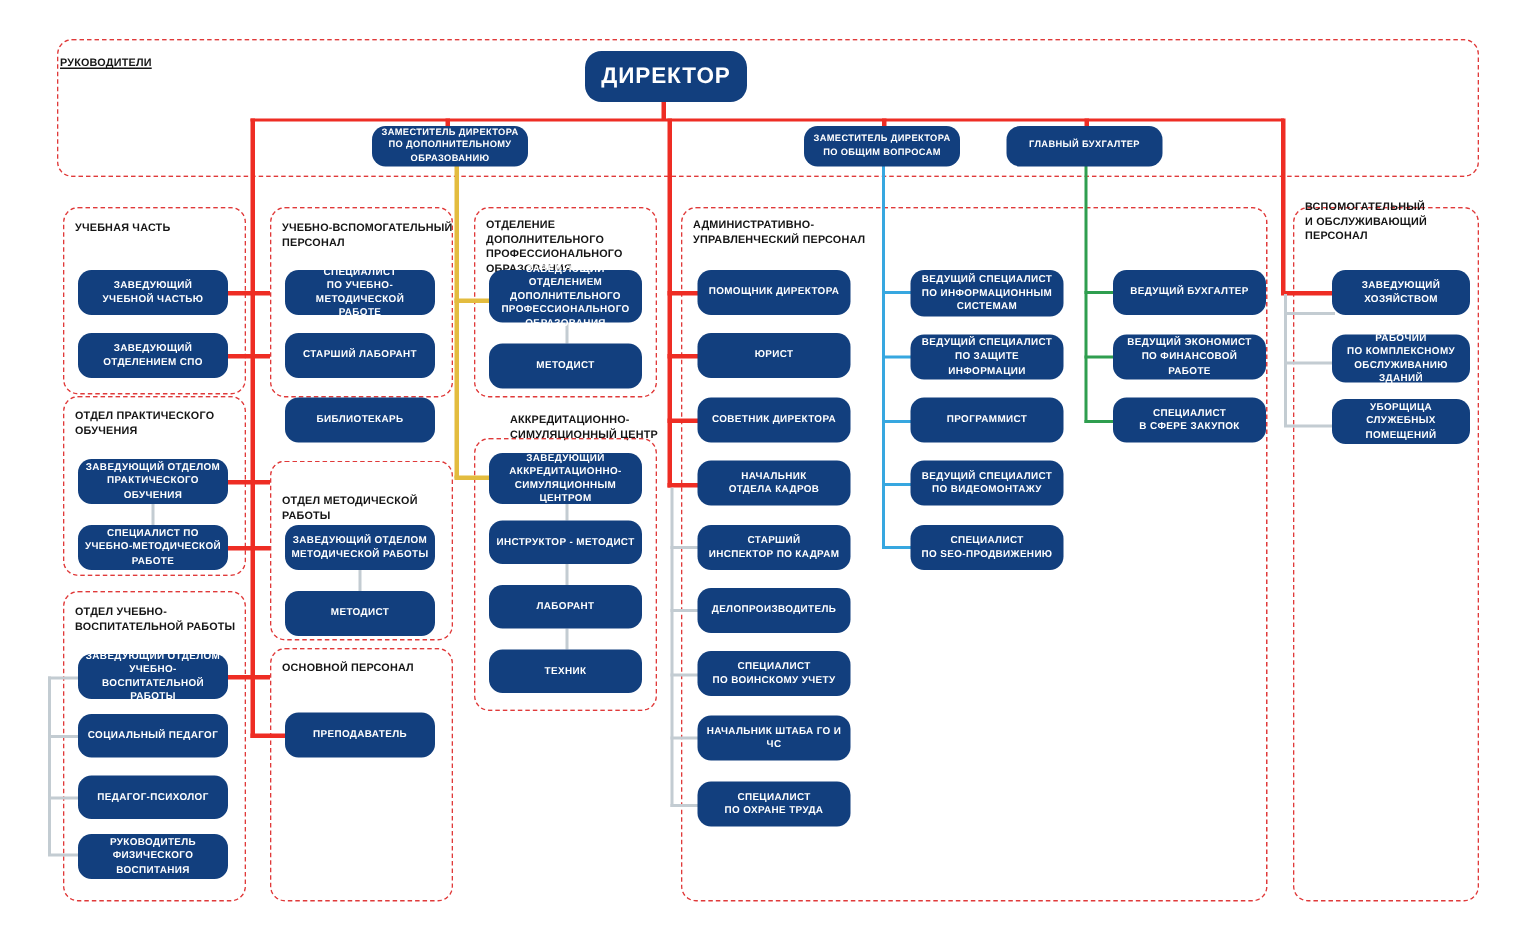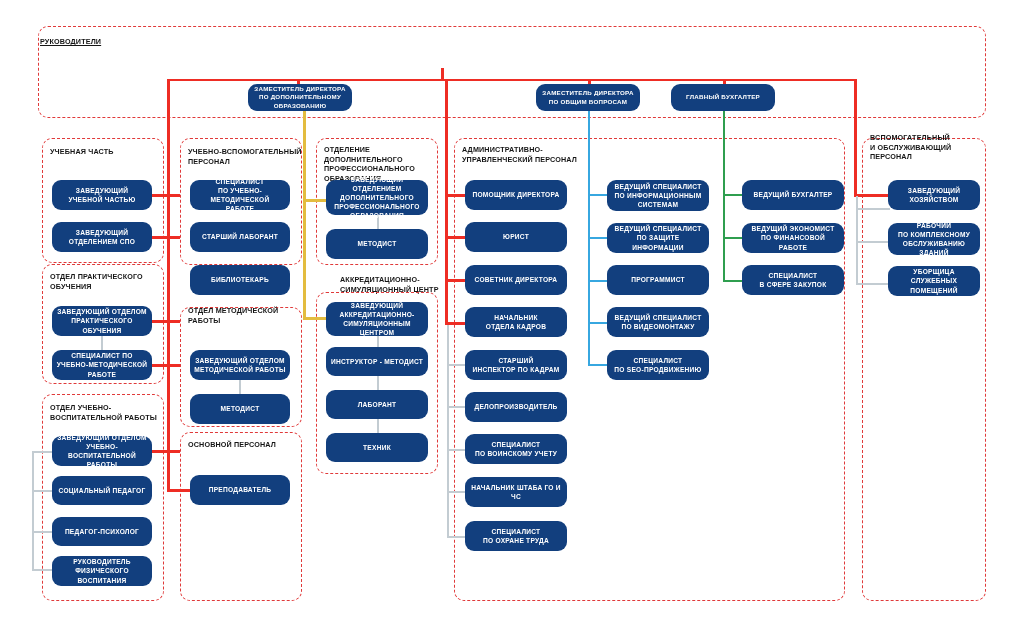--- a/index.html
+++ b/index.html
@@ -43,21 +43,21 @@
 
   <div class="group" style="left:42px;top:394px;width:122px;height:207px;"></div>
   <div class="group-title" style="left:50px;top:403px;">ОТДЕЛ УЧЕБНО-
 ВОСПИТАТЕЛЬНОЙ РАБОТЫ</div>
 
   <div class="group" style="left:180px;top:138px;width:122px;height:127px;"></div>
   <div class="group-title" style="left:188px;top:147px;">УЧЕБНО-ВСПОМОГАТЕЛЬНЫЙ
 ПЕРСОНАЛ</div>
 
   <div class="group" style="left:180px;top:307px;width:122px;height:120px;"></div>
-  <div class="group-title" style="left:188px;top:306px;">ОТДЕЛ МЕТОДИЧЕСКОЙ
+  <div class="group-title" style="left:188px;top:329px;">ОТДЕЛ МЕТОДИЧЕСКОЙ
 РАБОТЫ</div>
 
   <div class="group" style="left:180px;top:432px;width:122px;height:169px;"></div>
   <div class="group-title" style="left:188px;top:440px;">ОСНОВНОЙ ПЕРСОНАЛ</div>
 
   <div class="group" style="left:316px;top:138px;width:122px;height:127px;"></div>
   <div class="group-title" style="left:324px;top:145px;">ОТДЕЛЕНИЕ
 ДОПОЛНИТЕЛЬНОГО
 ПРОФЕССИОНАЛЬНОГО
 ОБРАЗОВАНИЯ</div>
@@ -135,20 +135,21 @@
   <div class="ln grey" style="left:32px;top:531px;width:22px;height:1.6px;"></div>
   <div class="ln grey" style="left:32px;top:569px;width:22px;height:1.6px;"></div>
 
   <div class="ln grey" style="left:101px;top:336px;width:1.6px;height:14px;"></div>
   <div class="ln grey" style="left:239px;top:380px;width:1.6px;height:14px;"></div>
   <div class="ln grey" style="left:377px;top:215px;width:1.6px;height:14px;"></div>
   <div class="ln grey" style="left:377px;top:333px;width:1.6px;height:14px;"></div>
   <div class="ln grey" style="left:377px;top:376px;width:1.6px;height:14px;"></div>
   <div class="ln grey" style="left:377px;top:419px;width:1.6px;height:14px;"></div>
 
+  <div class="node director" style="left:390px;top:34px;width:108px;height:34px;">ДИРЕКТОР</div>
 
   <div class="node deputy" style="left:248px;top:84px;width:104px;height:27px;">ЗАМЕСТИТЕЛЬ ДИРЕКТОРА
 ПО ДОПОЛНИТЕЛЬНОМУ
 ОБРАЗОВАНИЮ</div>
   <div class="node deputy" style="left:536px;top:84px;width:104px;height:27px;">ЗАМЕСТИТЕЛЬ ДИРЕКТОРА
 ПО ОБЩИМ ВОПРОСАМ</div>
   <div class="node deputy" style="left:671px;top:84px;width:104px;height:27px;">ГЛАВНЫЙ БУХГАЛТЕР</div>
 
   <div class="node" style="left:52px;top:180px;width:100px;height:30px;">ЗАВЕДУЮЩИЙ
 УЧЕБНОЙ ЧАСТЬЮ</div>

